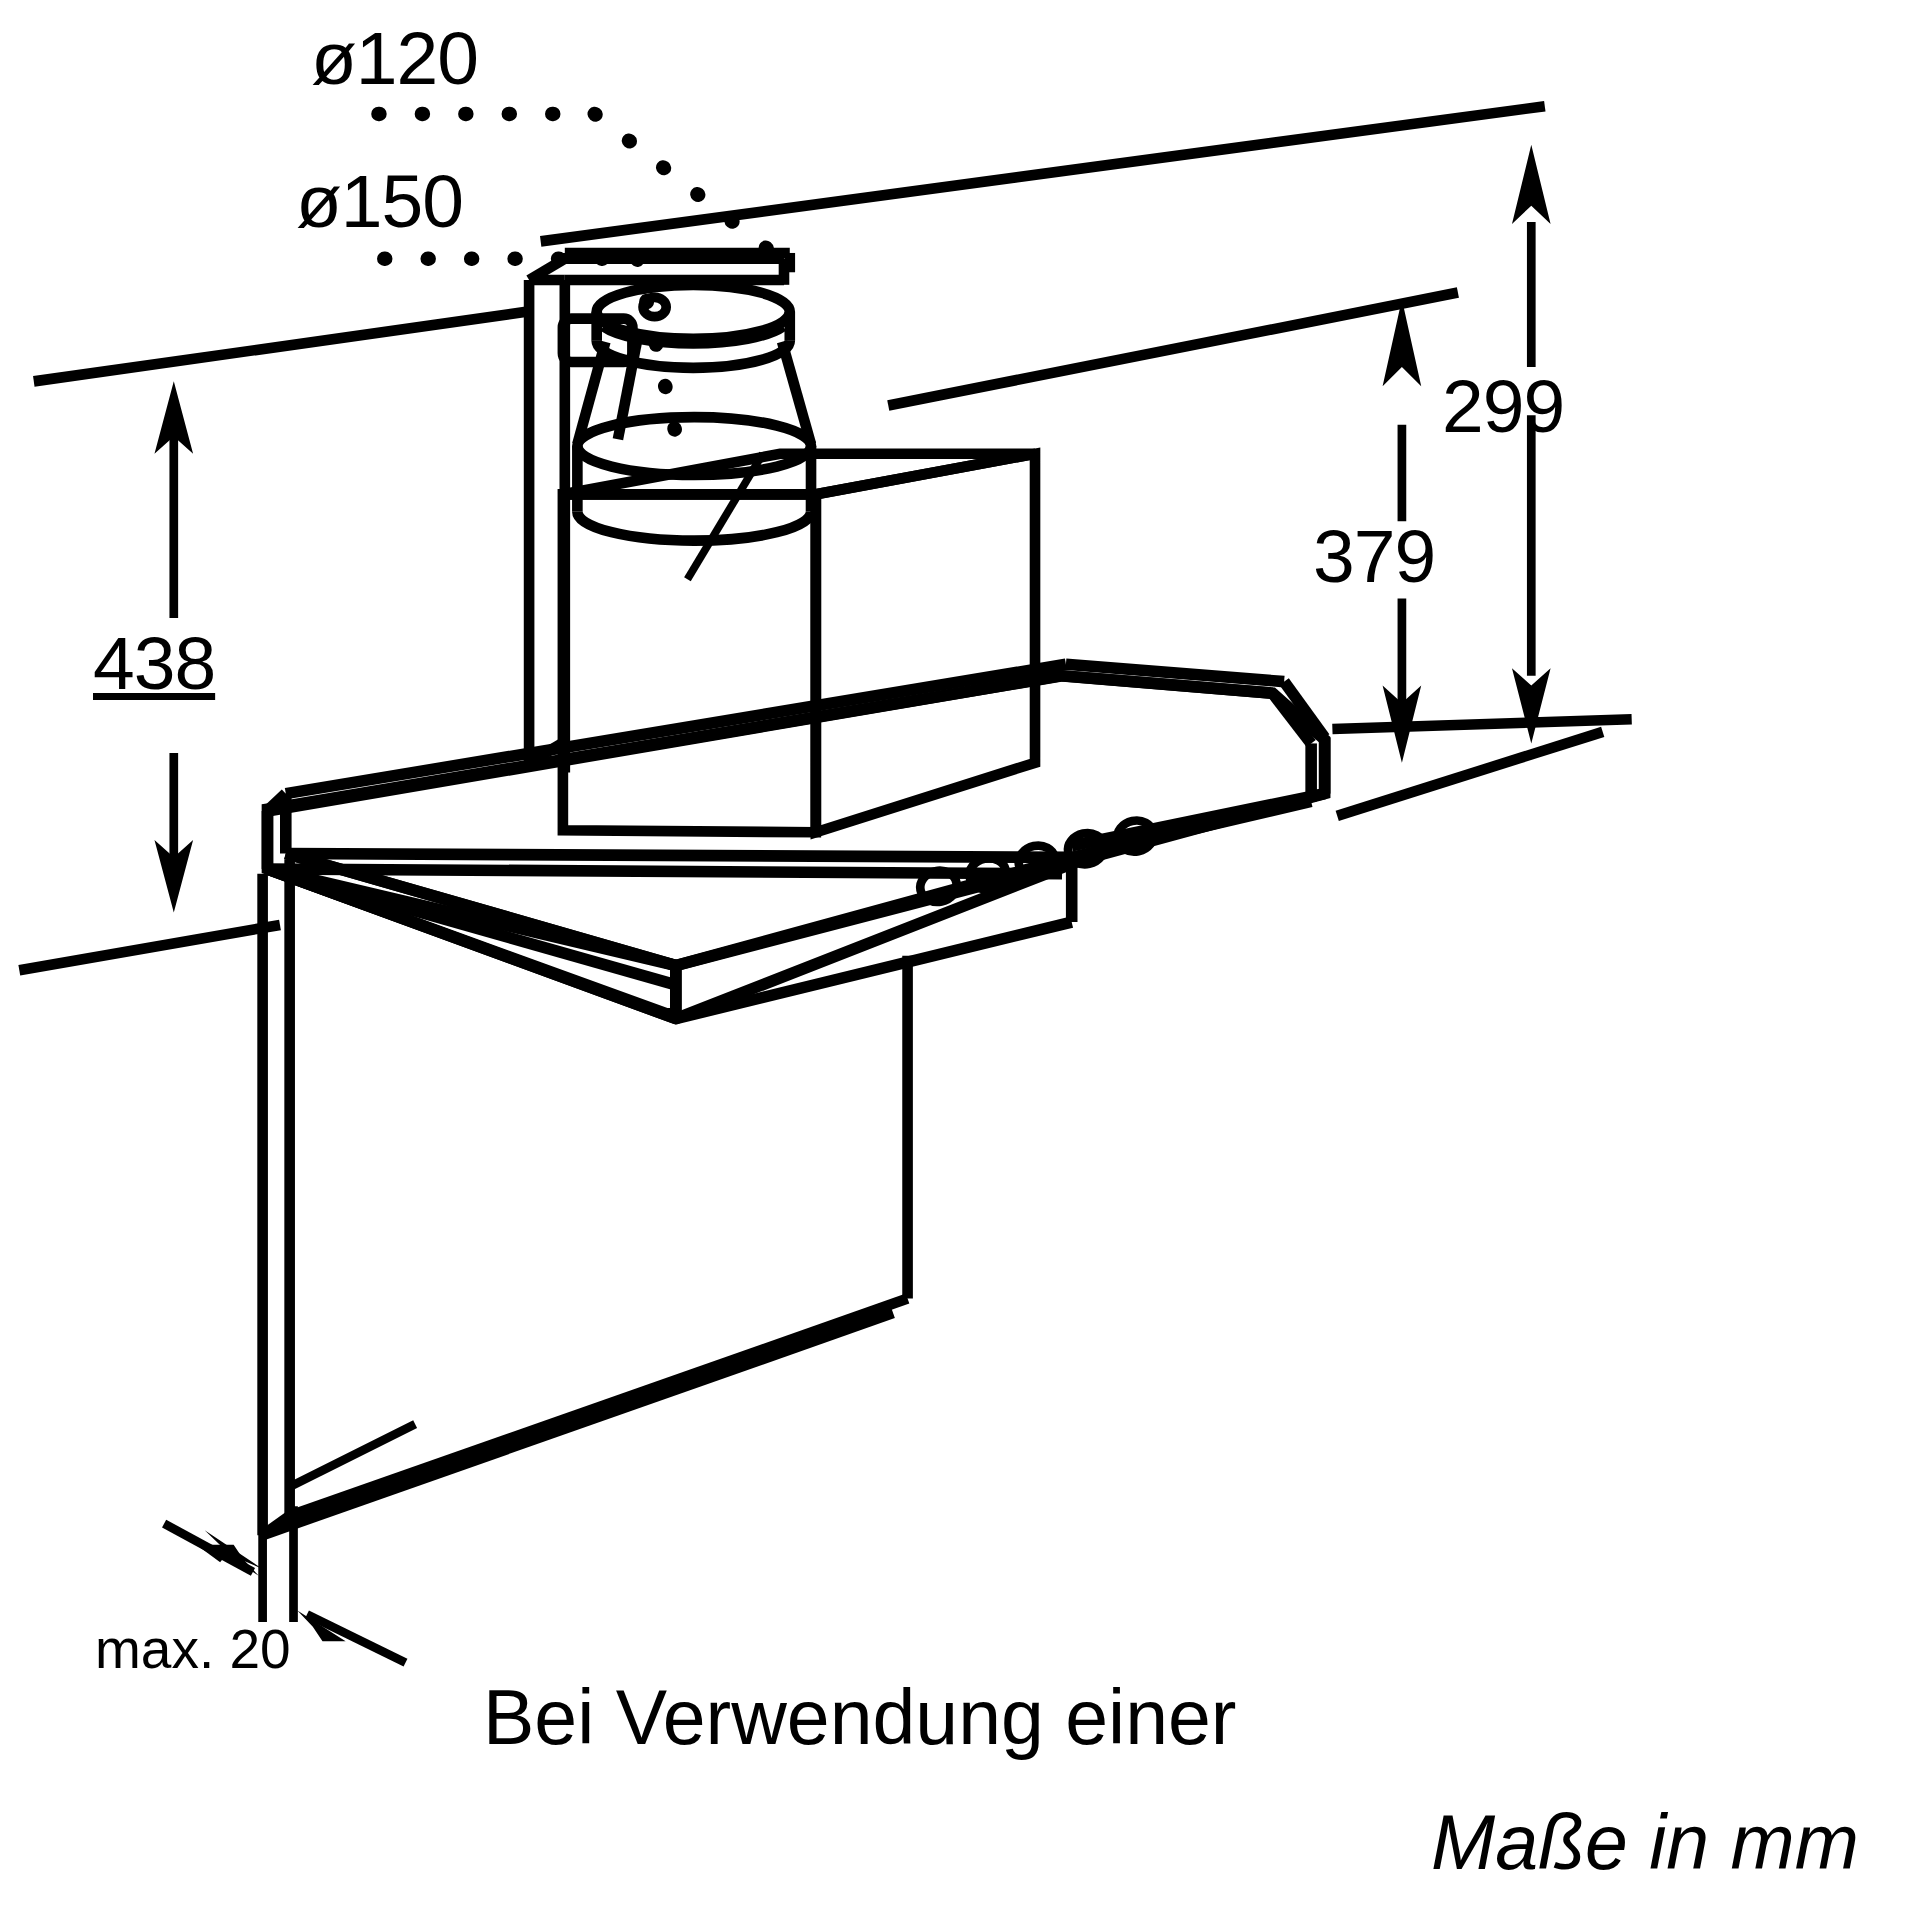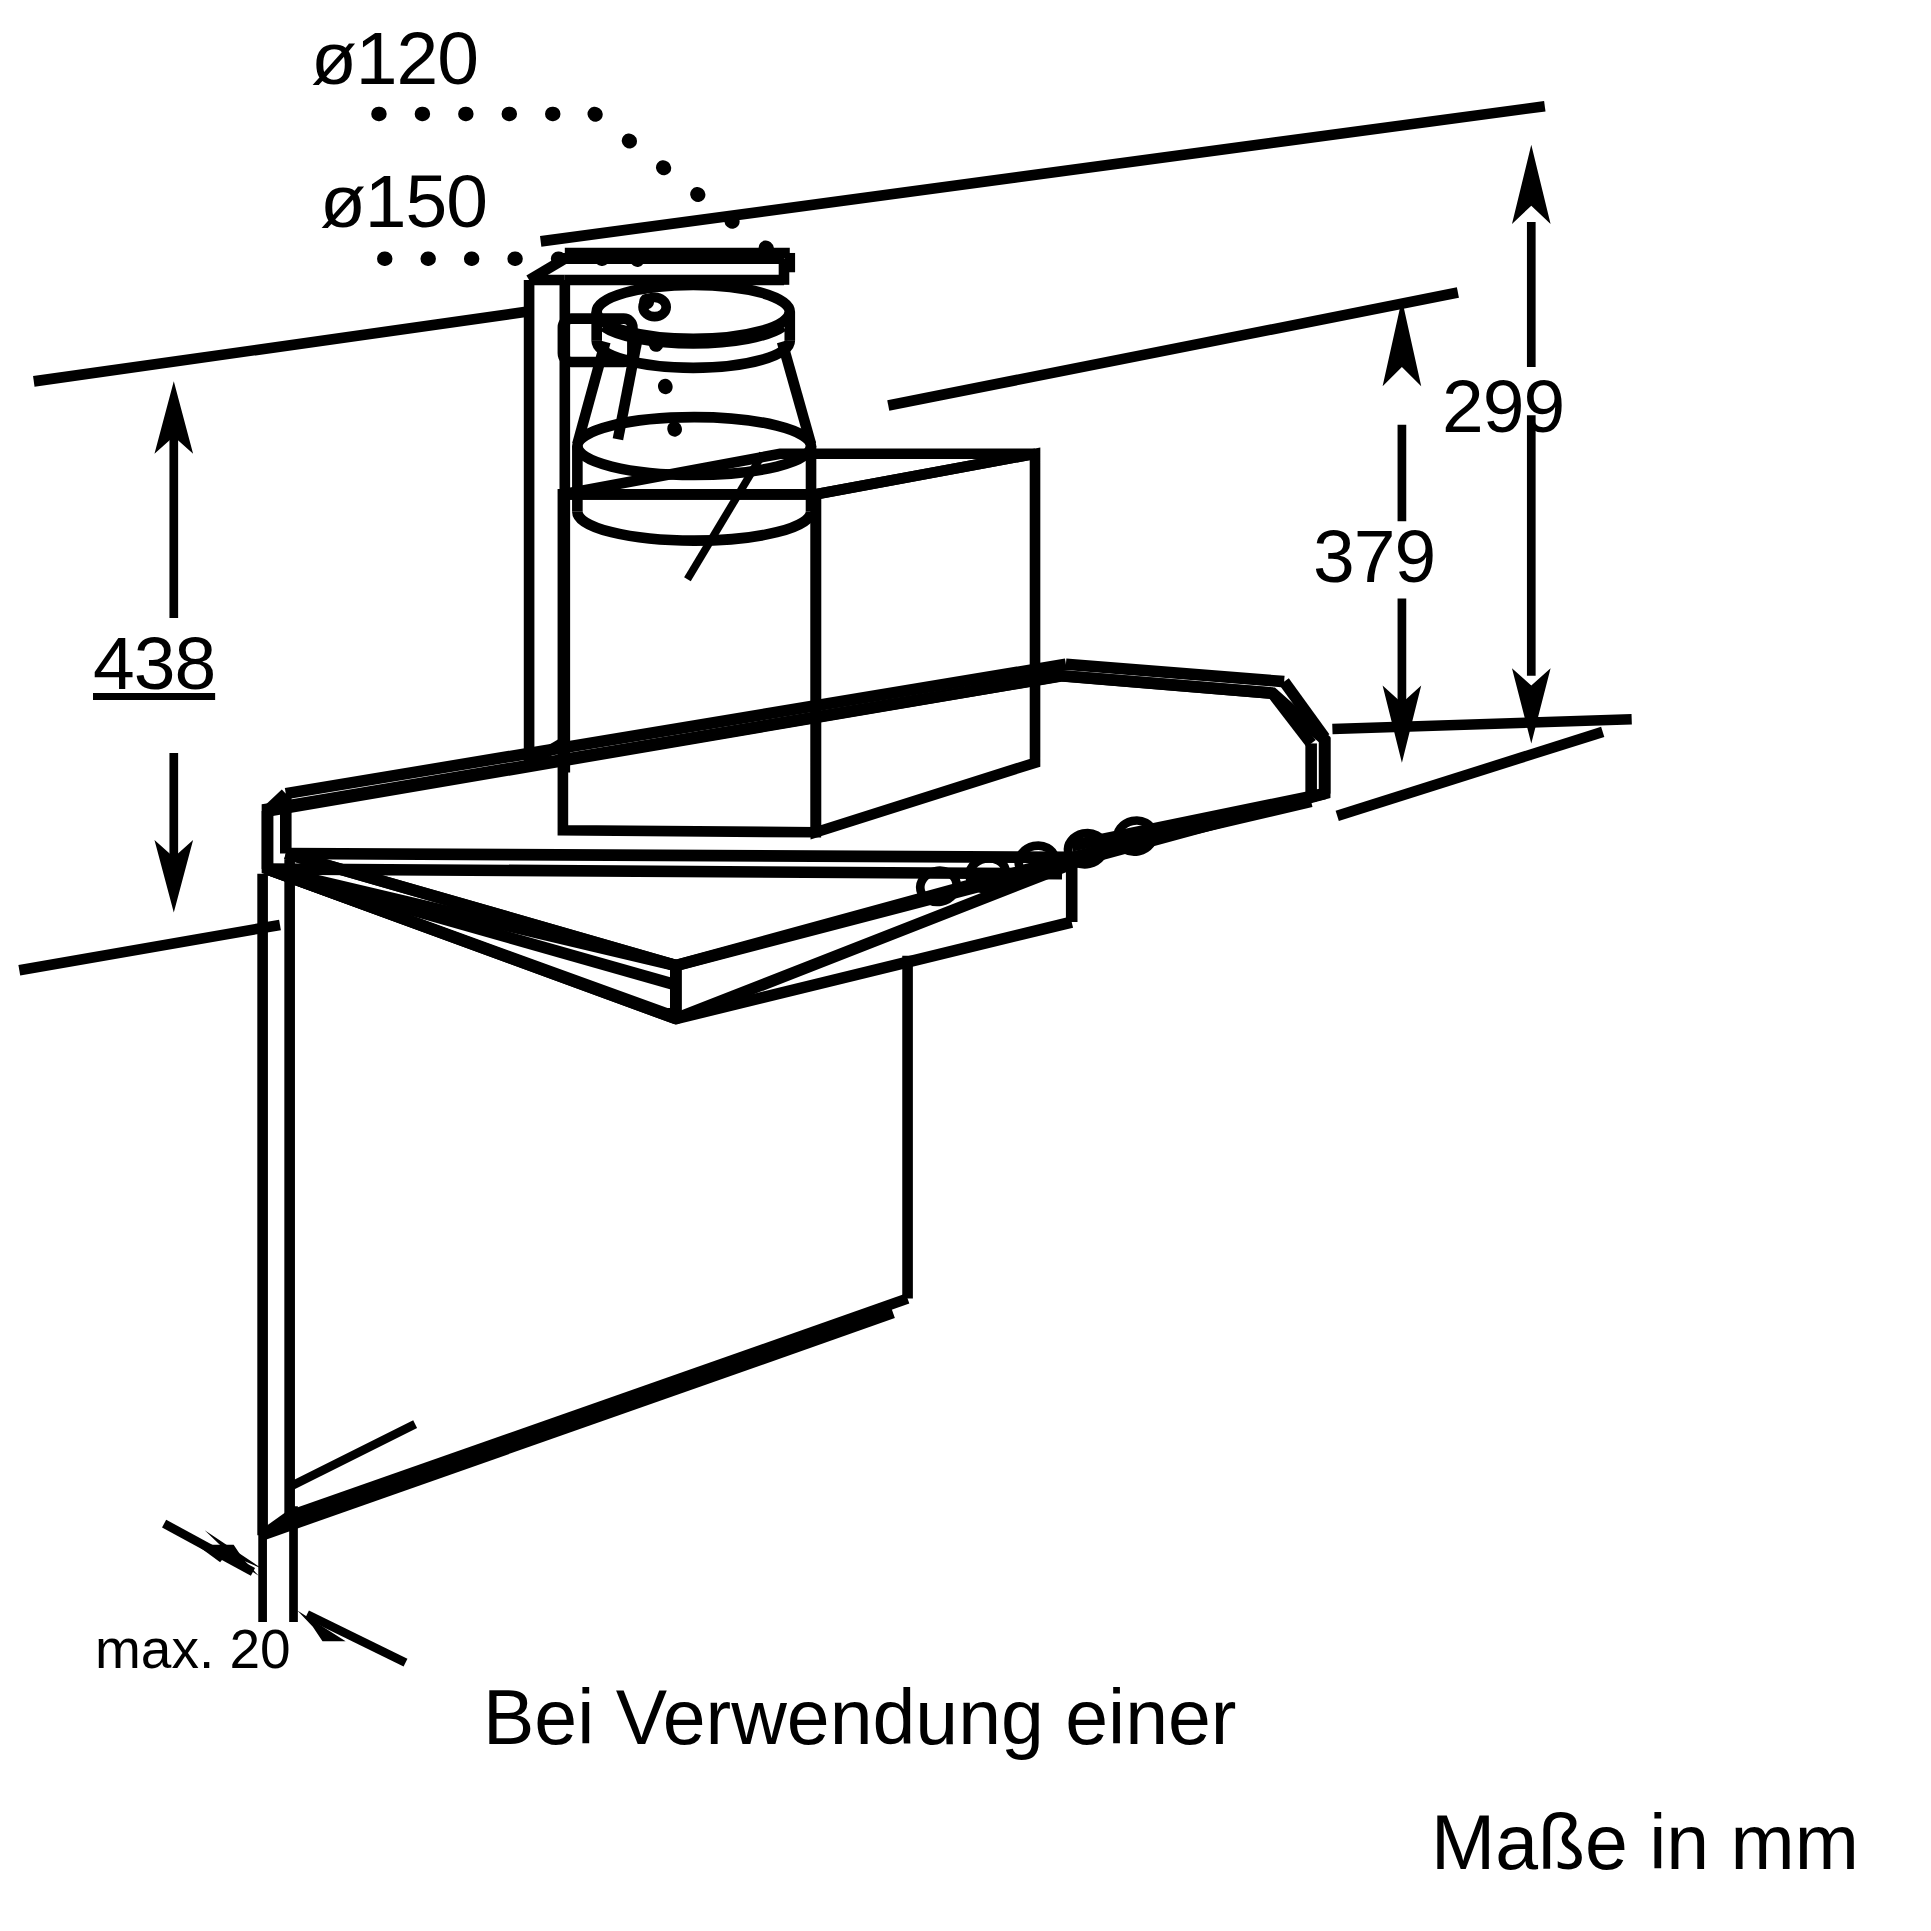--- a/index.html
+++ b/index.html
@@ -224,32 +224,32 @@
       <g fill="#000" stroke="none">
         <polygon points="268,1632 218,1600 242,1600 252,1615"></polygon>
         <polygon points="308,1668 358,1700 334,1700 324,1685"></polygon>
       </g>
 
     </g>
   </svg>
 
   <div class="lbl dim" style="left:311px;top:21px;">ø120</div>
 
-  <div class="lbl dim" style="left:320px;top:164px;">ø150</div>
+  <div class="lbl dim" style="left:296px;top:164px;">ø150</div>
 
   <div class="lbl dim" style="left:93px;top:626px;text-decoration:underline;">438</div>
 
   <div class="lbl dim" style="left:1442px;top:369px;">299</div>
 
   <div class="lbl dim" style="left:1313px;top:519px;">379</div>
 
   <div class="lbl dim-small" style="left:95px;top:1622px;">max. 20</div>
 
   <div class="lbl note" style="left:483px;top:1475px;">
     <div>Bei Verwendung einer</div>
     
     
   </div>
 
-  <div class="lbl unit" style="left:1431px;top:1804px;">Maße in mm</div>
+  <div class="lbl unit" style="left:1431px;top:1804px;font-style:italic;">Maße in mm</div>
 
 </div>
 
 
 </body></html>

